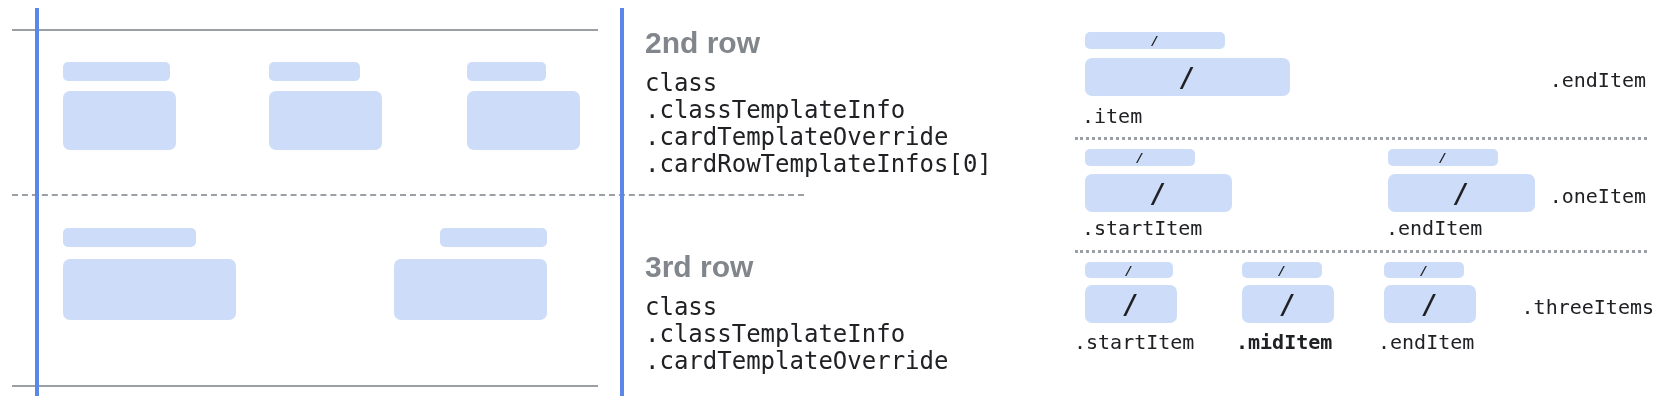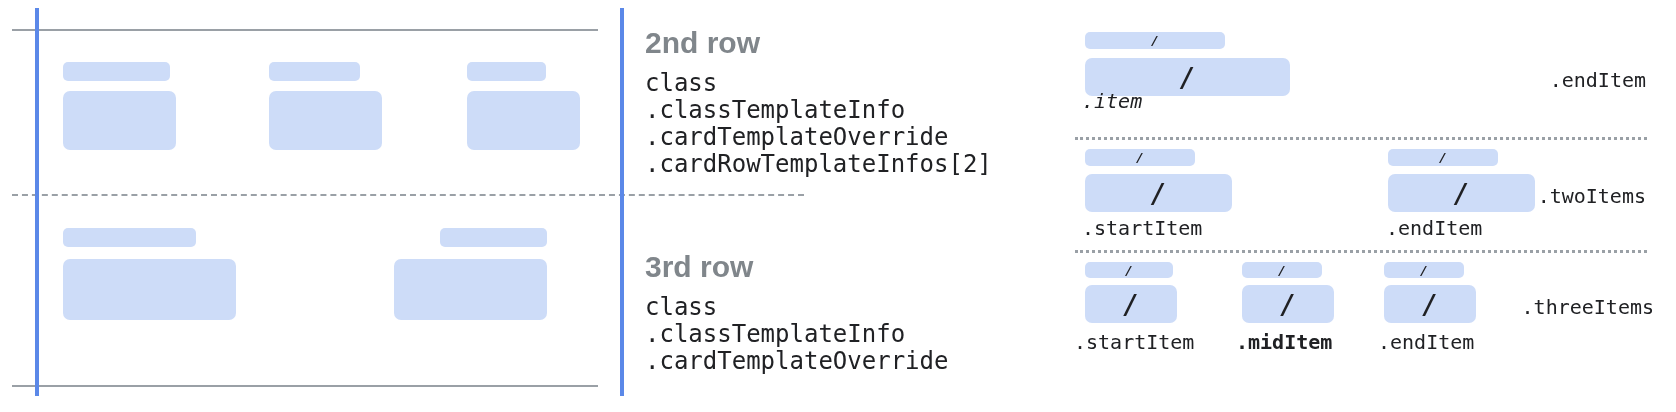--- a/index.html
+++ b/index.html
@@ -77,59 +77,59 @@
   <div class="abs block body" style="left:63px;  top:259px; width:173px; height:61px;"></div>
   <div class="abs block" style="left:440px; top:228px; width:107px; height:19px;"></div>
   <div class="abs block body" style="left:394px; top:259px; width:153px; height:61px;"></div>
 
   <div class="abs" style="left:645px; top:25px;">
     <div class="row-title">2nd row</div>
     <div class="code-lines">
       <div class="code-line">class</div>
       <div class="code-line">.classTemplateInfo</div>
       <div class="code-line">.cardTemplateOverride</div>
-      <div class="code-line">.cardRowTemplateInfos[2]</div>
+      <div class="code-line">.cardRowTemplateInfos[0]</div>
     </div>
   </div>
 
   <div class="abs" style="left:645px; top:205px;margin-top:44px;">
     <div class="row-title">3rd row</div>
     <div class="code-lines">
       <div class="code-line">class</div>
       <div class="code-line">.classTemplateInfo</div>
       <div class="code-line">.cardTemplateOverride</div>
     </div>
   </div>
 
   <div class="abs block slash-wrap" style="left:1085px; top:32px; width:140px; height:17px;">
     <span class="slash-small">/</span>
   </div>
   <div class="abs block body slash-wrap" style="left:1085px; top:58px; width:205px; height:38px;">
     <span class="slash-big">/</span>
   </div>
-  <div class="abs mono-label" style="left:1082px; top:89px;font-style:italic;">.item</div>
+  <div class="abs mono-label" style="left:1082px; top:104px;">.item</div>
   <div class="abs mono-label" style="right:30px; top:68px;">.endItem</div>
 
   <div class="abs hline-dotted" style="left:1075px; top:137px; width:572px;"></div>
 
   <div class="abs block slash-wrap" style="left:1085px; top:149px; width:110px; height:17px;">
     <span class="slash-small">/</span>
   </div>
   <div class="abs block body slash-wrap" style="left:1085px; top:174px; width:147px; height:38px;">
     <span class="slash-big">/</span>
   </div>
   <div class="abs block slash-wrap" style="left:1388px; top:149px; width:110px; height:17px;">
     <span class="slash-small">/</span>
   </div>
   <div class="abs block body slash-wrap" style="left:1388px; top:174px; width:147px; height:38px;">
     <span class="slash-big">/</span>
   </div>
   <div class="abs mono-label" style="left:1082px; top:216px;">.startItem</div>
   <div class="abs mono-label" style="left:1386px; top:216px;">.endItem</div>
-  <div class="abs mono-label" style="right:30px; top:184px;">.twoItems</div>
+  <div class="abs mono-label" style="right:30px; top:184px;">.oneItem</div>
 
   <div class="abs hline-dotted" style="left:1075px; top:250px; width:572px;"></div>
 
   <div class="abs block slash-wrap" style="left:1085px; top:262px; width:88px; height:16px;">
     <span class="slash-small">/</span>
   </div>
   <div class="abs block body slash-wrap" style="left:1085px; top:285px; width:92px; height:38px;">
     <span class="slash-big">/</span>
   </div>
   <div class="abs block slash-wrap" style="left:1242px; top:262px; width:80px; height:16px;">

